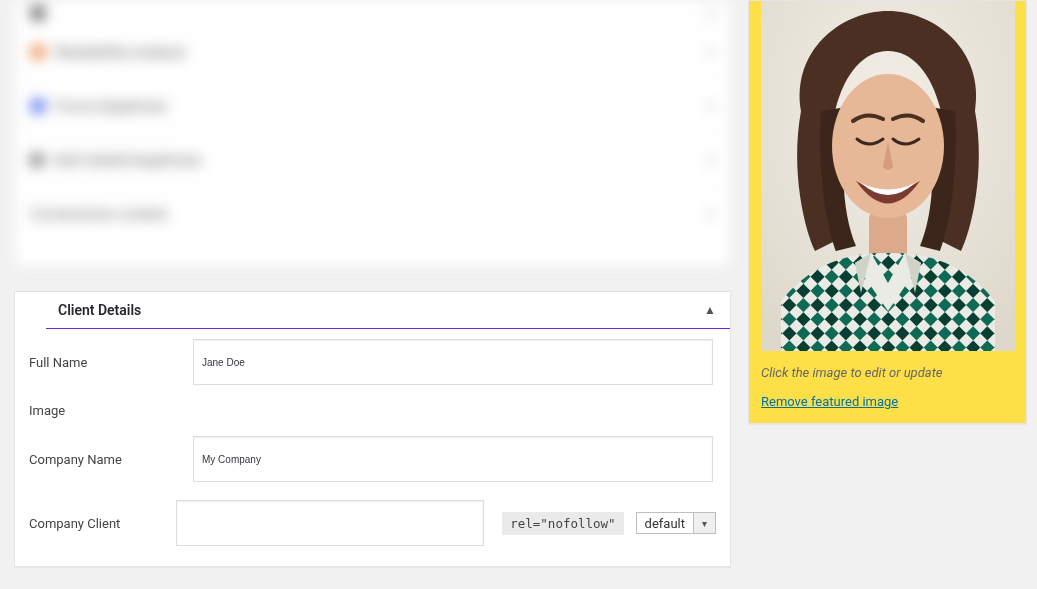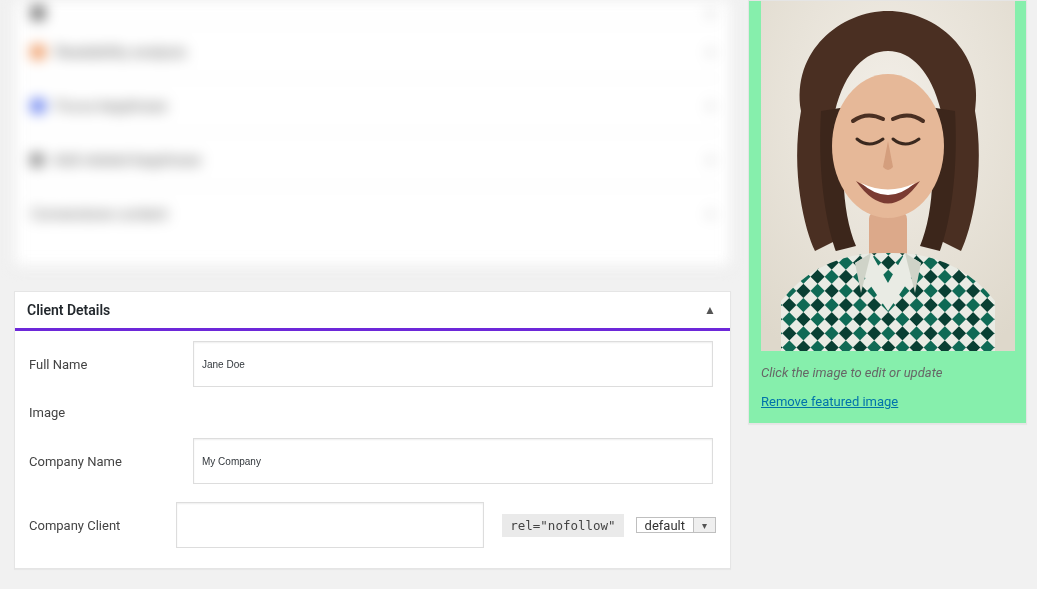--- a/index.html
+++ b/index.html
@@ -62,24 +62,25 @@
 
   
   .postbox {
     background: #fff;
     border: 1px solid #e5e5e5;
     box-shadow: 0 1px 1px rgba(0,0,0,.04);
     margin-top: 24px;
     position: relative;
   }
   .postbox-header {
-    border-bottom: 3px solid #6d28d9;
+    border-bottom: 1px solid #6d28d9;
     padding: 10px 14px 10px 12px;
     display: flex;
     align-items: center;
+    margin-left: 31px;
   }
   .postbox-header h2 {
     margin: 0;
     font-size: 14px;
     font-weight: 600;
     color: #23282d;
   }
   .postbox-toggle {
     margin-left: auto;
     color: #555;
@@ -124,21 +125,21 @@
     padding: 4px 8px;
     background: #eaeaea;
     font-family: Consolas, Menlo, monospace;
     font-size: 12.5px;
     color: #444;
   }
   .select-wrap {
     display: inline-flex;
     margin-left: 12px;
     border: 1px solid #bfbfbf;
-    height: 16px;
+    height: 22px;
     background: #fff;
   }
   .select-text {
     padding: 0 8px;
     display: flex;
     align-items: center;
     font-size: 13px;
     color: #333;
   }
   .select-btn {
@@ -147,21 +148,21 @@
     background: #efefef;
     display: flex;
     align-items: center;
     justify-content: center;
     font-size: 10px;
     color: #555;
   }
 
   
   .feat-box {
-    background: #86efac;
+    background: #fde047;
     border: 1px solid #e5e5e5;
     box-shadow: 0 1px 1px rgba(0,0,0,.04);
     padding: 0 12px 14px 12px;
   }
   .feat-image {
     width: 254px;
     height: 350px;
     display: block;
     margin: 0 auto 14px auto;
     cursor: pointer;

